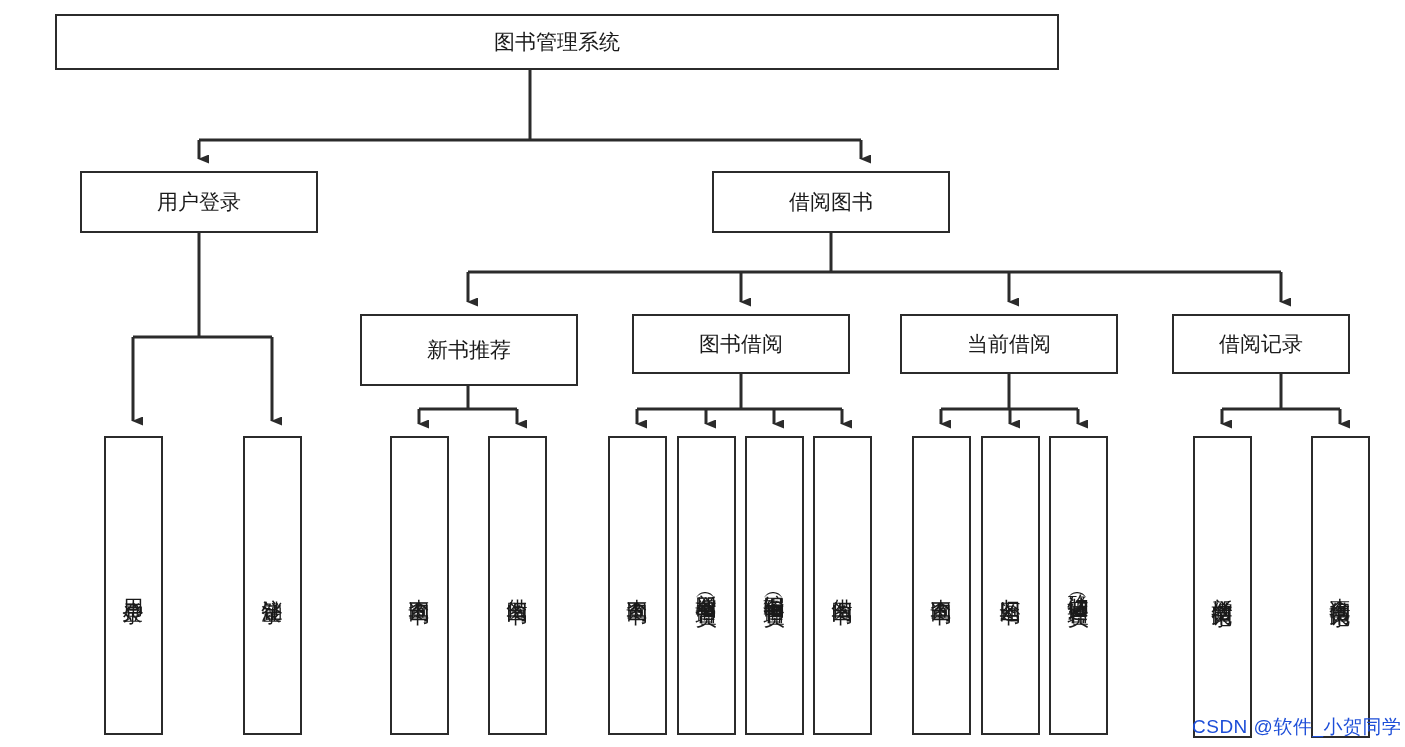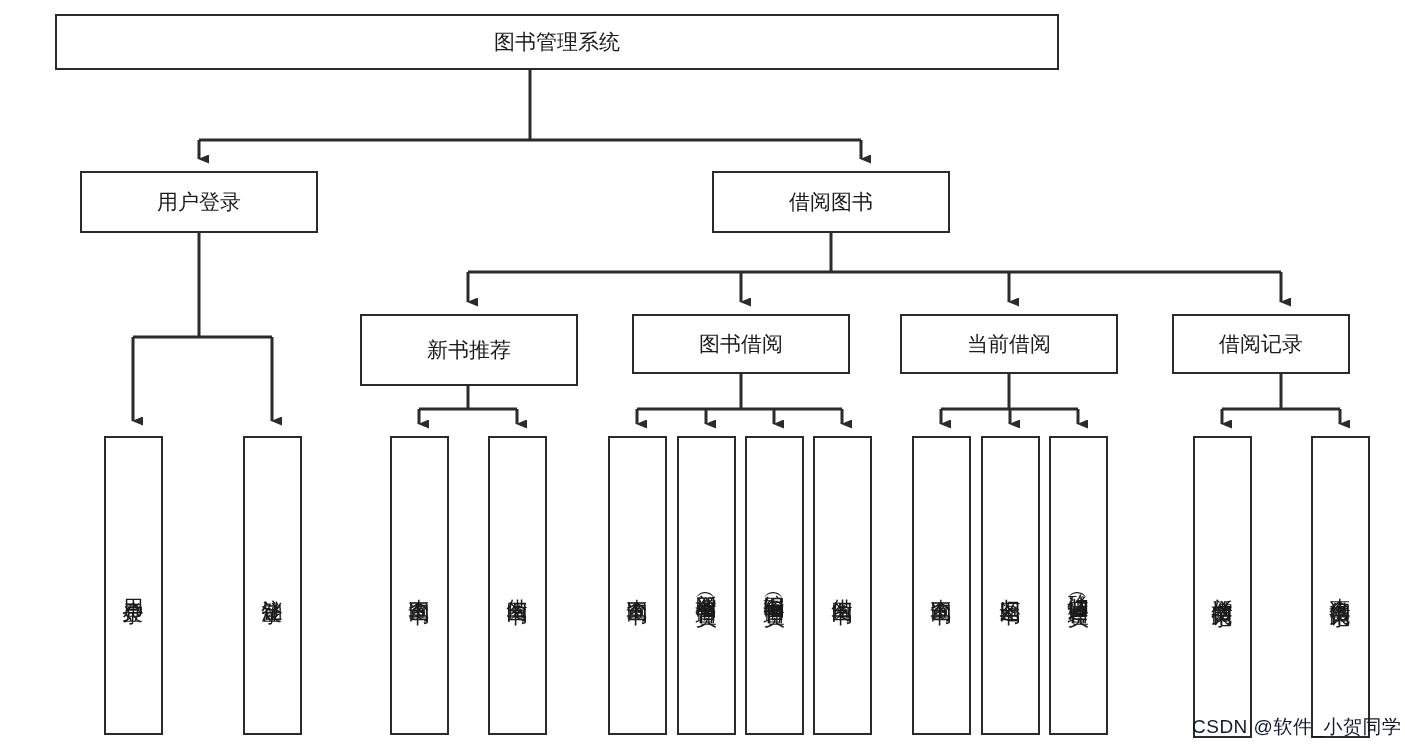--- a/index.html
+++ b/index.html
@@ -54,21 +54,21 @@
     writing-mode: vertical-rl;
     text-orientation: upright;
     font-size: 21px;
     letter-spacing: 2px;
     line-height: 1;
     white-space: pre;
   }
   .watermark {
     position: absolute;
     font-size: 19px;
-    color: #0f172a;
+    color: #1d4ed8;
     white-space: nowrap;
     letter-spacing: 0.5px;
   }
 </style>
 </head>
 <body>
 
 <div id="canvas">
 
   <svg id="edge-layer" viewBox="0 0 1405 747" width="1405" height="747" xmlns="http://www.w3.org/2000/svg">

